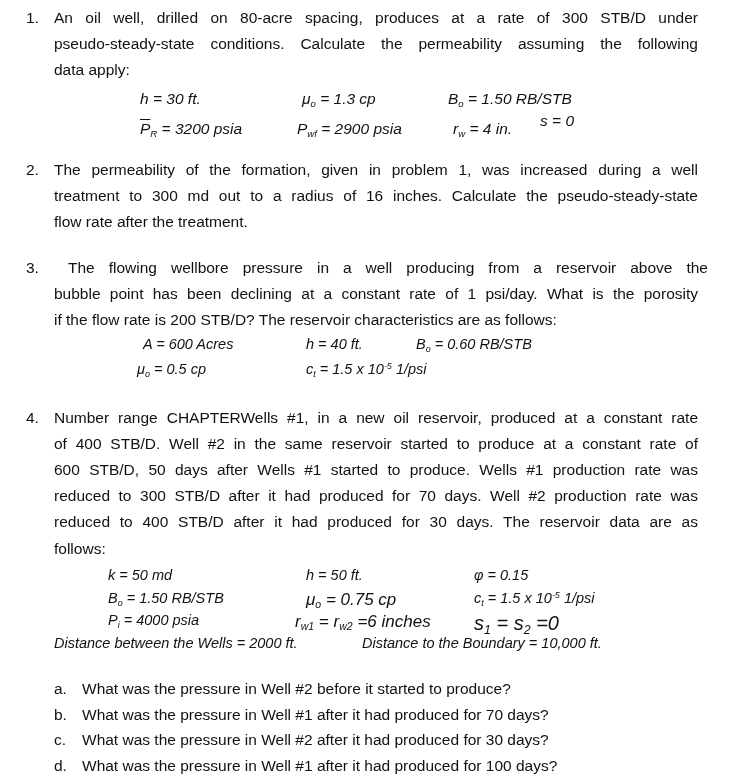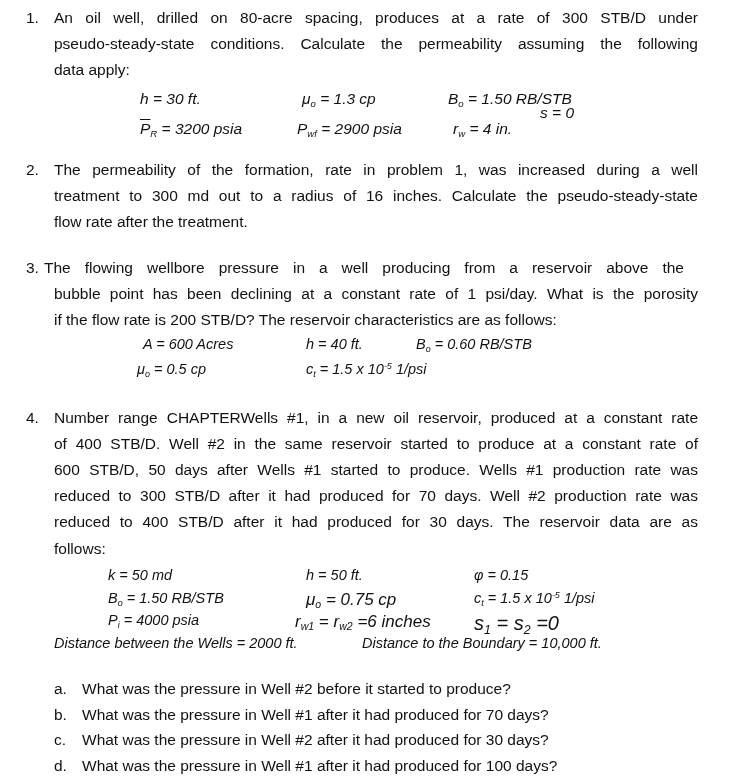--- a/index.html
+++ b/index.html
@@ -27,33 +27,33 @@
   <span class="line just" style="top:35px">pseudo-steady-state conditions. Calculate the permeability assuming the following</span>
   <span class="line" style="top:61px">data apply:</span>
 
   <span class="it" style="left:140px;top:90px">h  =  30 ft.</span>
   <span class="it" style="left:302px;top:90px"><span>μ</span><span class="sub">o</span><span> =  1.3 cp</span></span>
   <span class="it" style="left:448px;top:90px"><span>B</span><span class="sub">o</span><span> =  1.50 RB/STB</span></span>
 
   <span class="it" style="left:140px;top:120px"><span class="bar">P</span><span class="sub">R</span><span> =  3200 psia</span></span>
   <span class="it" style="left:297px;top:120px"><span>P</span><span class="sub">wf</span><span> =  2900 psia</span></span>
   <span class="it" style="left:453px;top:120px"><span>r</span><span class="sub">w</span><span> =  4 in.</span></span>
-  <span class="it" style="left:540px;top:104px">s = 0</span>
+  <span class="it" style="left:540px;top:112px">s = 0</span>
 </div>
 
 <div>
   <span class="num" style="top:161px">2.</span>
-  <span class="line just" style="top:161px">The permeability of the formation, rate in problem 1, was increased during a well</span>
+  <span class="line just" style="top:161px">The permeability of the formation, given in problem 1, was increased during a well</span>
   <span class="line just" style="top:187px">treatment to 300 md out to a radius of 16 inches. Calculate the pseudo-steady-state</span>
   <span class="line" style="top:213px">flow rate after the treatment.</span>
 </div>
 
 <div>
   <span class="num" style="top:259px">3.</span>
-  <span class="line just" style="top:259px;left:44px;width:640px">The flowing wellbore pressure in a well producing from a reservoir above the</span>
+  <span class="line just" style="top:259px;left:68px;width:640px">The flowing wellbore pressure in a well producing from a reservoir above the</span>
   <span class="line just" style="top:285px">bubble point has been declining at a constant rate of 1 psi/day. What is the porosity</span>
   <span class="line" style="top:311px">if the flow rate is 200 STB/D? The reservoir characteristics are as follows:</span>
 
   <span class="it" style="left:143px;top:336px;font-size:14.5px">A = 600 Acres</span>
   <span class="it" style="left:306px;top:336px;font-size:14.5px">h = 40 ft.</span>
   <span class="it" style="left:416px;top:336px;font-size:14.5px"><span>B</span><span class="sub">o</span><span> = 0.60 RB/STB</span></span>
   <span class="it" style="left:137px;top:361px;font-size:14.5px"><span>μ</span><span class="sub">o</span><span> = 0.5 cp</span></span>
   <span class="it" style="left:306px;top:361px;font-size:14.5px"><span>c</span><span class="sub">t</span><span> = 1.5 x 10</span><span class="sup">-5</span><span> 1/psi</span></span>
 </div>
 

